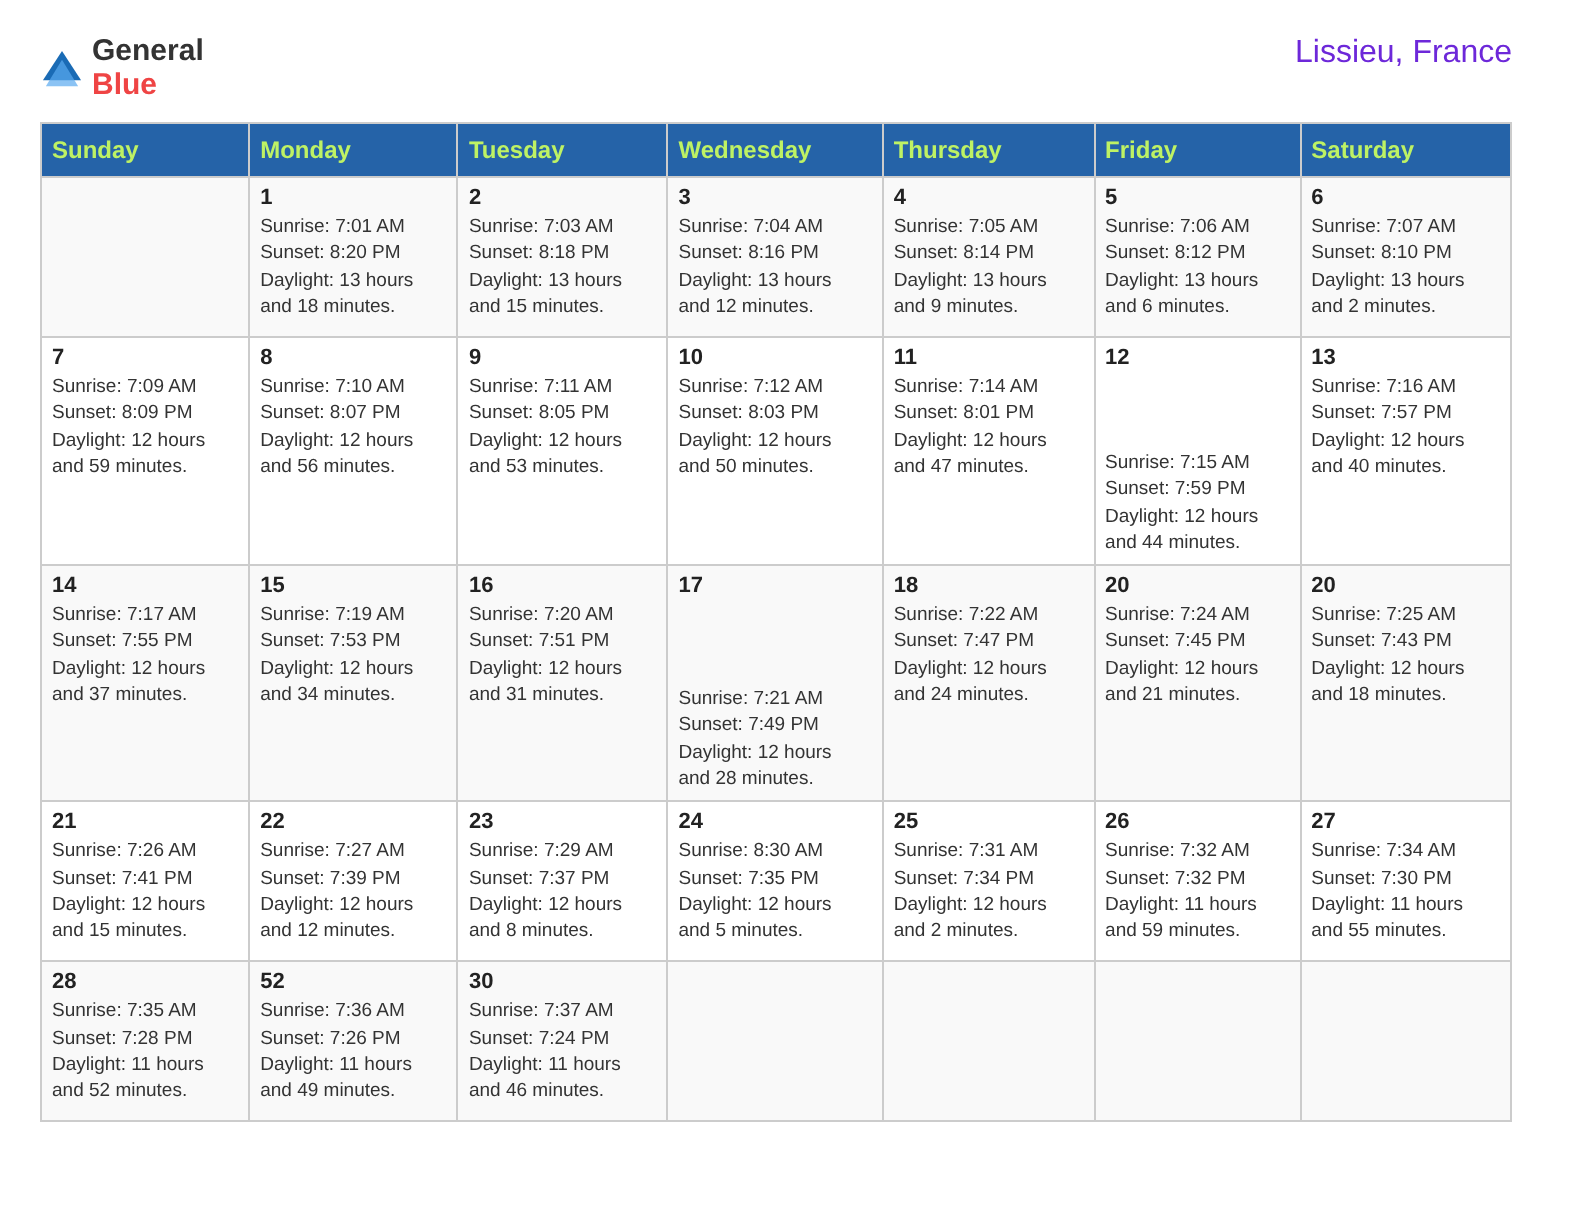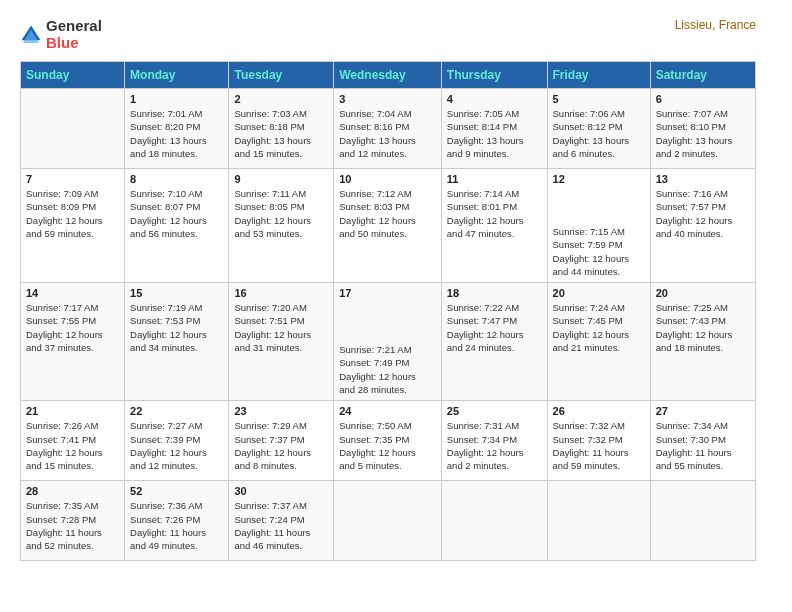--- a/index.html
+++ b/index.html
@@ -46,31 +46,31 @@
     }
     .title-block {
       text-align: right;
     }
     .month-title {
       font-size: 32px;
       font-weight: bold;
       color: #222;
     }
     .location {
-      font-size: 12px;
-      color: #a16207;
+      font-size: 16px;
+      color: #6d28d9;
     }
     table {
       width: 100%;
       border-collapse: collapse;
       font-size: 10px;
     }
     thead tr th {
       background-color: #2563a8;
-      color: #5eead4;
+      color: #bef264;
       padding: 6px 5px;
       text-align: left;
       font-size: 12px;
       font-weight: bold;
       border: 1px solid #ccc;
     }
     tbody tr td {
       border: 1px solid #ccc;
       vertical-align: top;
       padding: 4px 5px;
@@ -296,21 +296,21 @@
           </td>
           <td>
             <span class="day-num">23</span>
             <div class="cell-info" style="white-space: pre-line;">Sunrise: 7:29 AM
 Sunset: 7:37 PM
 Daylight: 12 hours
 and 8 minutes.</div>
           </td>
           <td>
             <span class="day-num">24</span>
-            <div class="cell-info" style="white-space: pre-line;">Sunrise: 7:50 AM
+            <div class="cell-info" style="white-space: pre-line;">Sunrise: 8:30 AM
 Sunset: 7:35 PM
 Daylight: 12 hours
 and 5 minutes.</div>
           </td>
           <td>
             <span class="day-num">25</span>
             <div class="cell-info" style="white-space: pre-line;">Sunrise: 7:31 AM
 Sunset: 7:34 PM
 Daylight: 12 hours
 and 2 minutes.</div>

